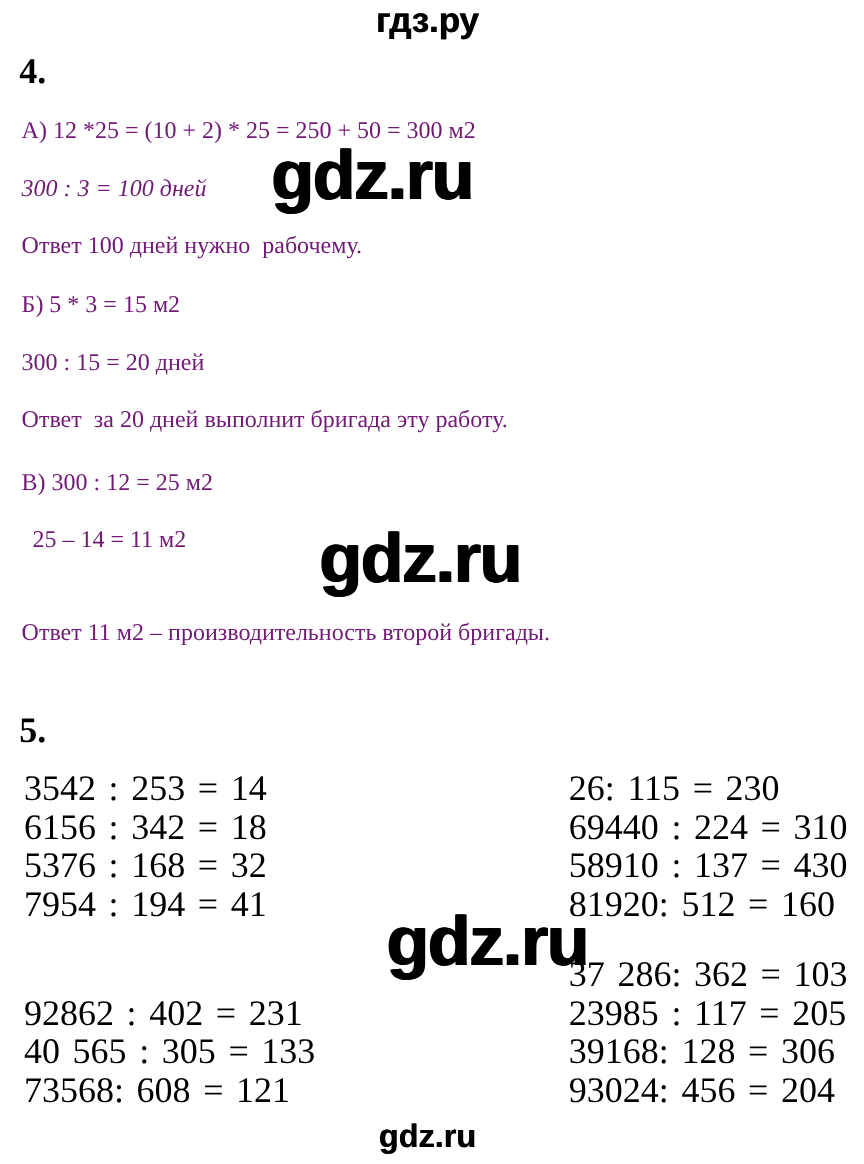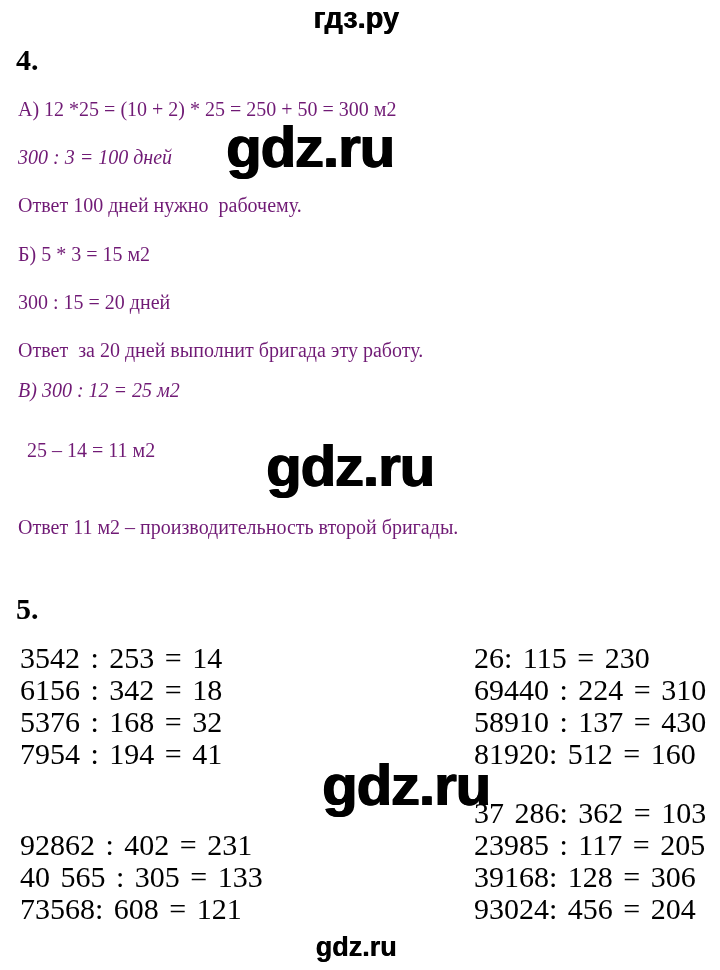--- a/index.html
+++ b/index.html
@@ -70,21 +70,21 @@
 
   <div class="line" style="top:93px; left:18px;">А) 12 *25 = (10 + 2) * 25 = 250 + 50 = 300 м2</div>
   <div class="line" style="top:141px; left:18px;font-style:italic;">300 : 3 = 100 дней</div>
   <div class="watermark" style="top:118px; left:226px;">gdz.ru</div>
   <div class="line" style="top:189px; left:18px;">Ответ 100 дней нужно  рабочему.</div>
 
   <div class="line" style="top:238px; left:18px;">Б) 5 * 3 = 15 м2</div>
   <div class="line" style="top:286px; left:18px;">300 : 15 = 20 дней</div>
   <div class="line" style="top:334px; left:18px;">Ответ  за 20 дней выполнит бригада эту работу.</div>
 
-  <div class="line" style="top:374px; left:18px;font-style:italic;">В) 300 : 12 = 25 м2</div>
+  <div class="line" style="top:386px; left:18px;">В) 300 : 12 = 25 м2</div>
   <div class="line" style="top:434px; left:27px;text-align:center;">25 – 14 = 11 м2</div>
   <div class="watermark" style="top:437px; left:266px;">gdz.ru</div>
   <div class="line" style="top:483px; left:18px;margin-top:28px;">Ответ 11 м2 – производительность второй бригады.</div>
 
   <div class="heading" style="top:593px; left:16px;">5.</div>
 
   <div class="eq" style="top:642px; left:20px;">3542 : 253 = 14</div>
   <div class="eq" style="top:674px; left:20px;">6156 : 342 = 18</div>
   <div class="eq" style="top:706px; left:20px;">5376 : 168 = 32</div>
   <div class="eq" style="top:738px; left:20px;">7954 : 194 = 41</div>

